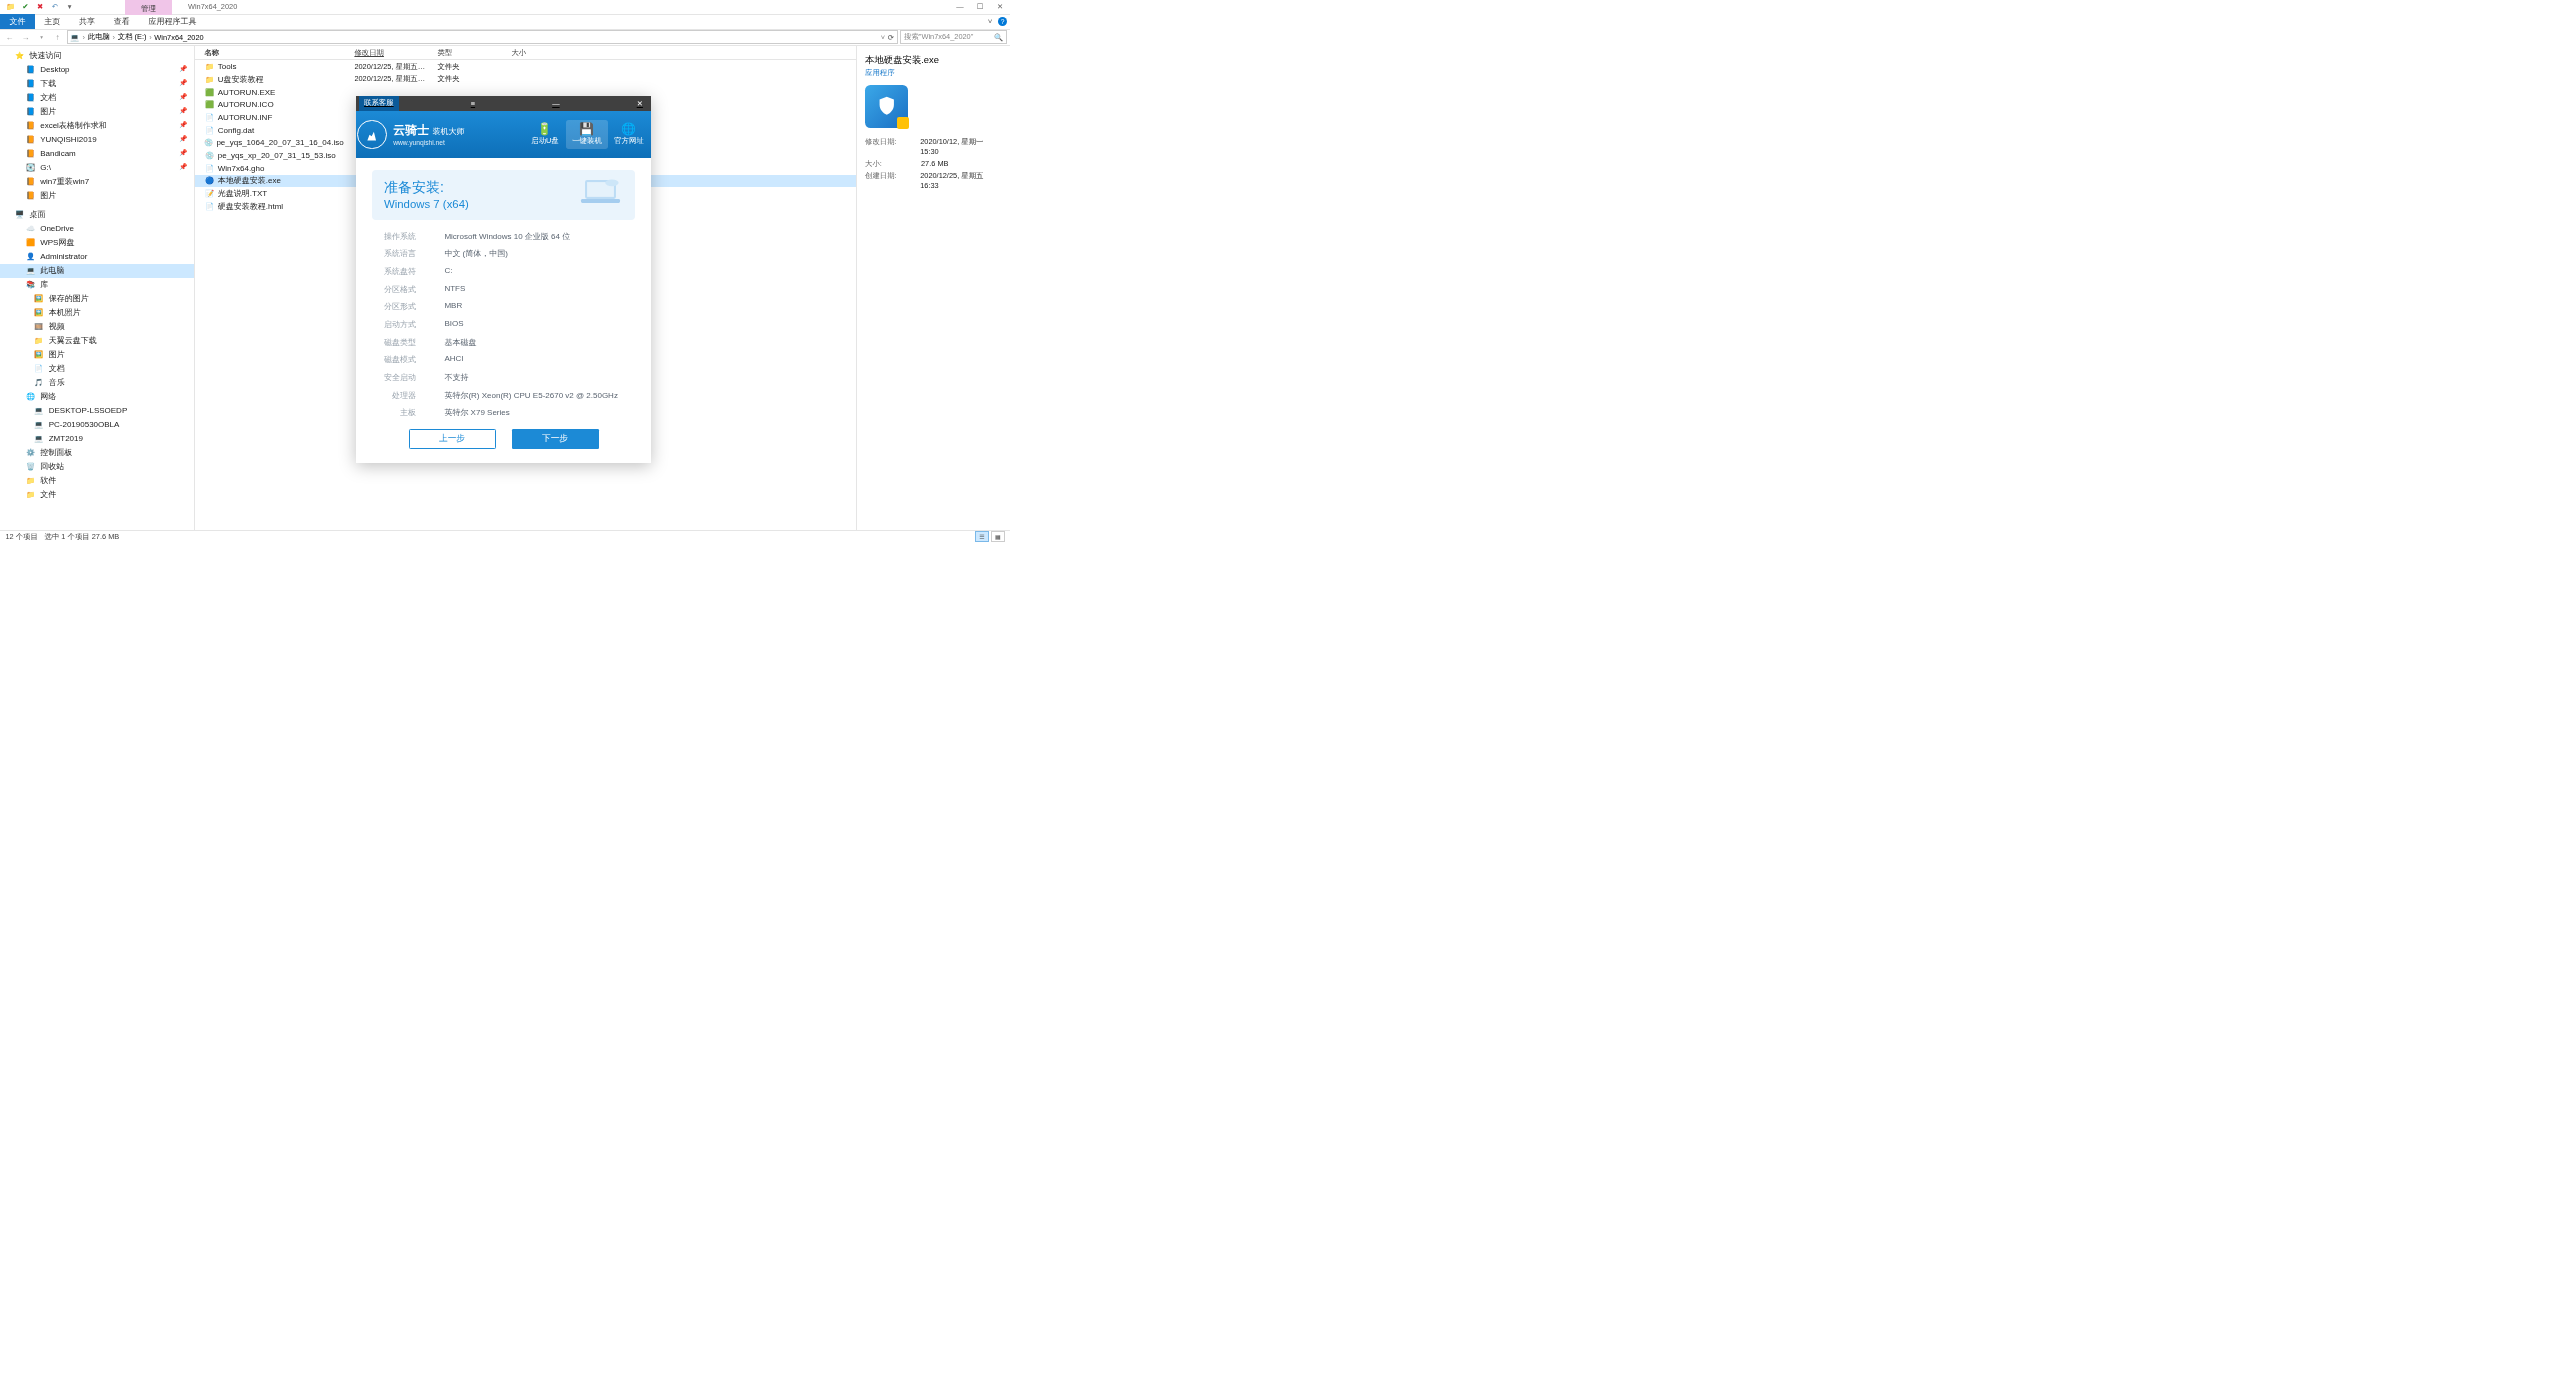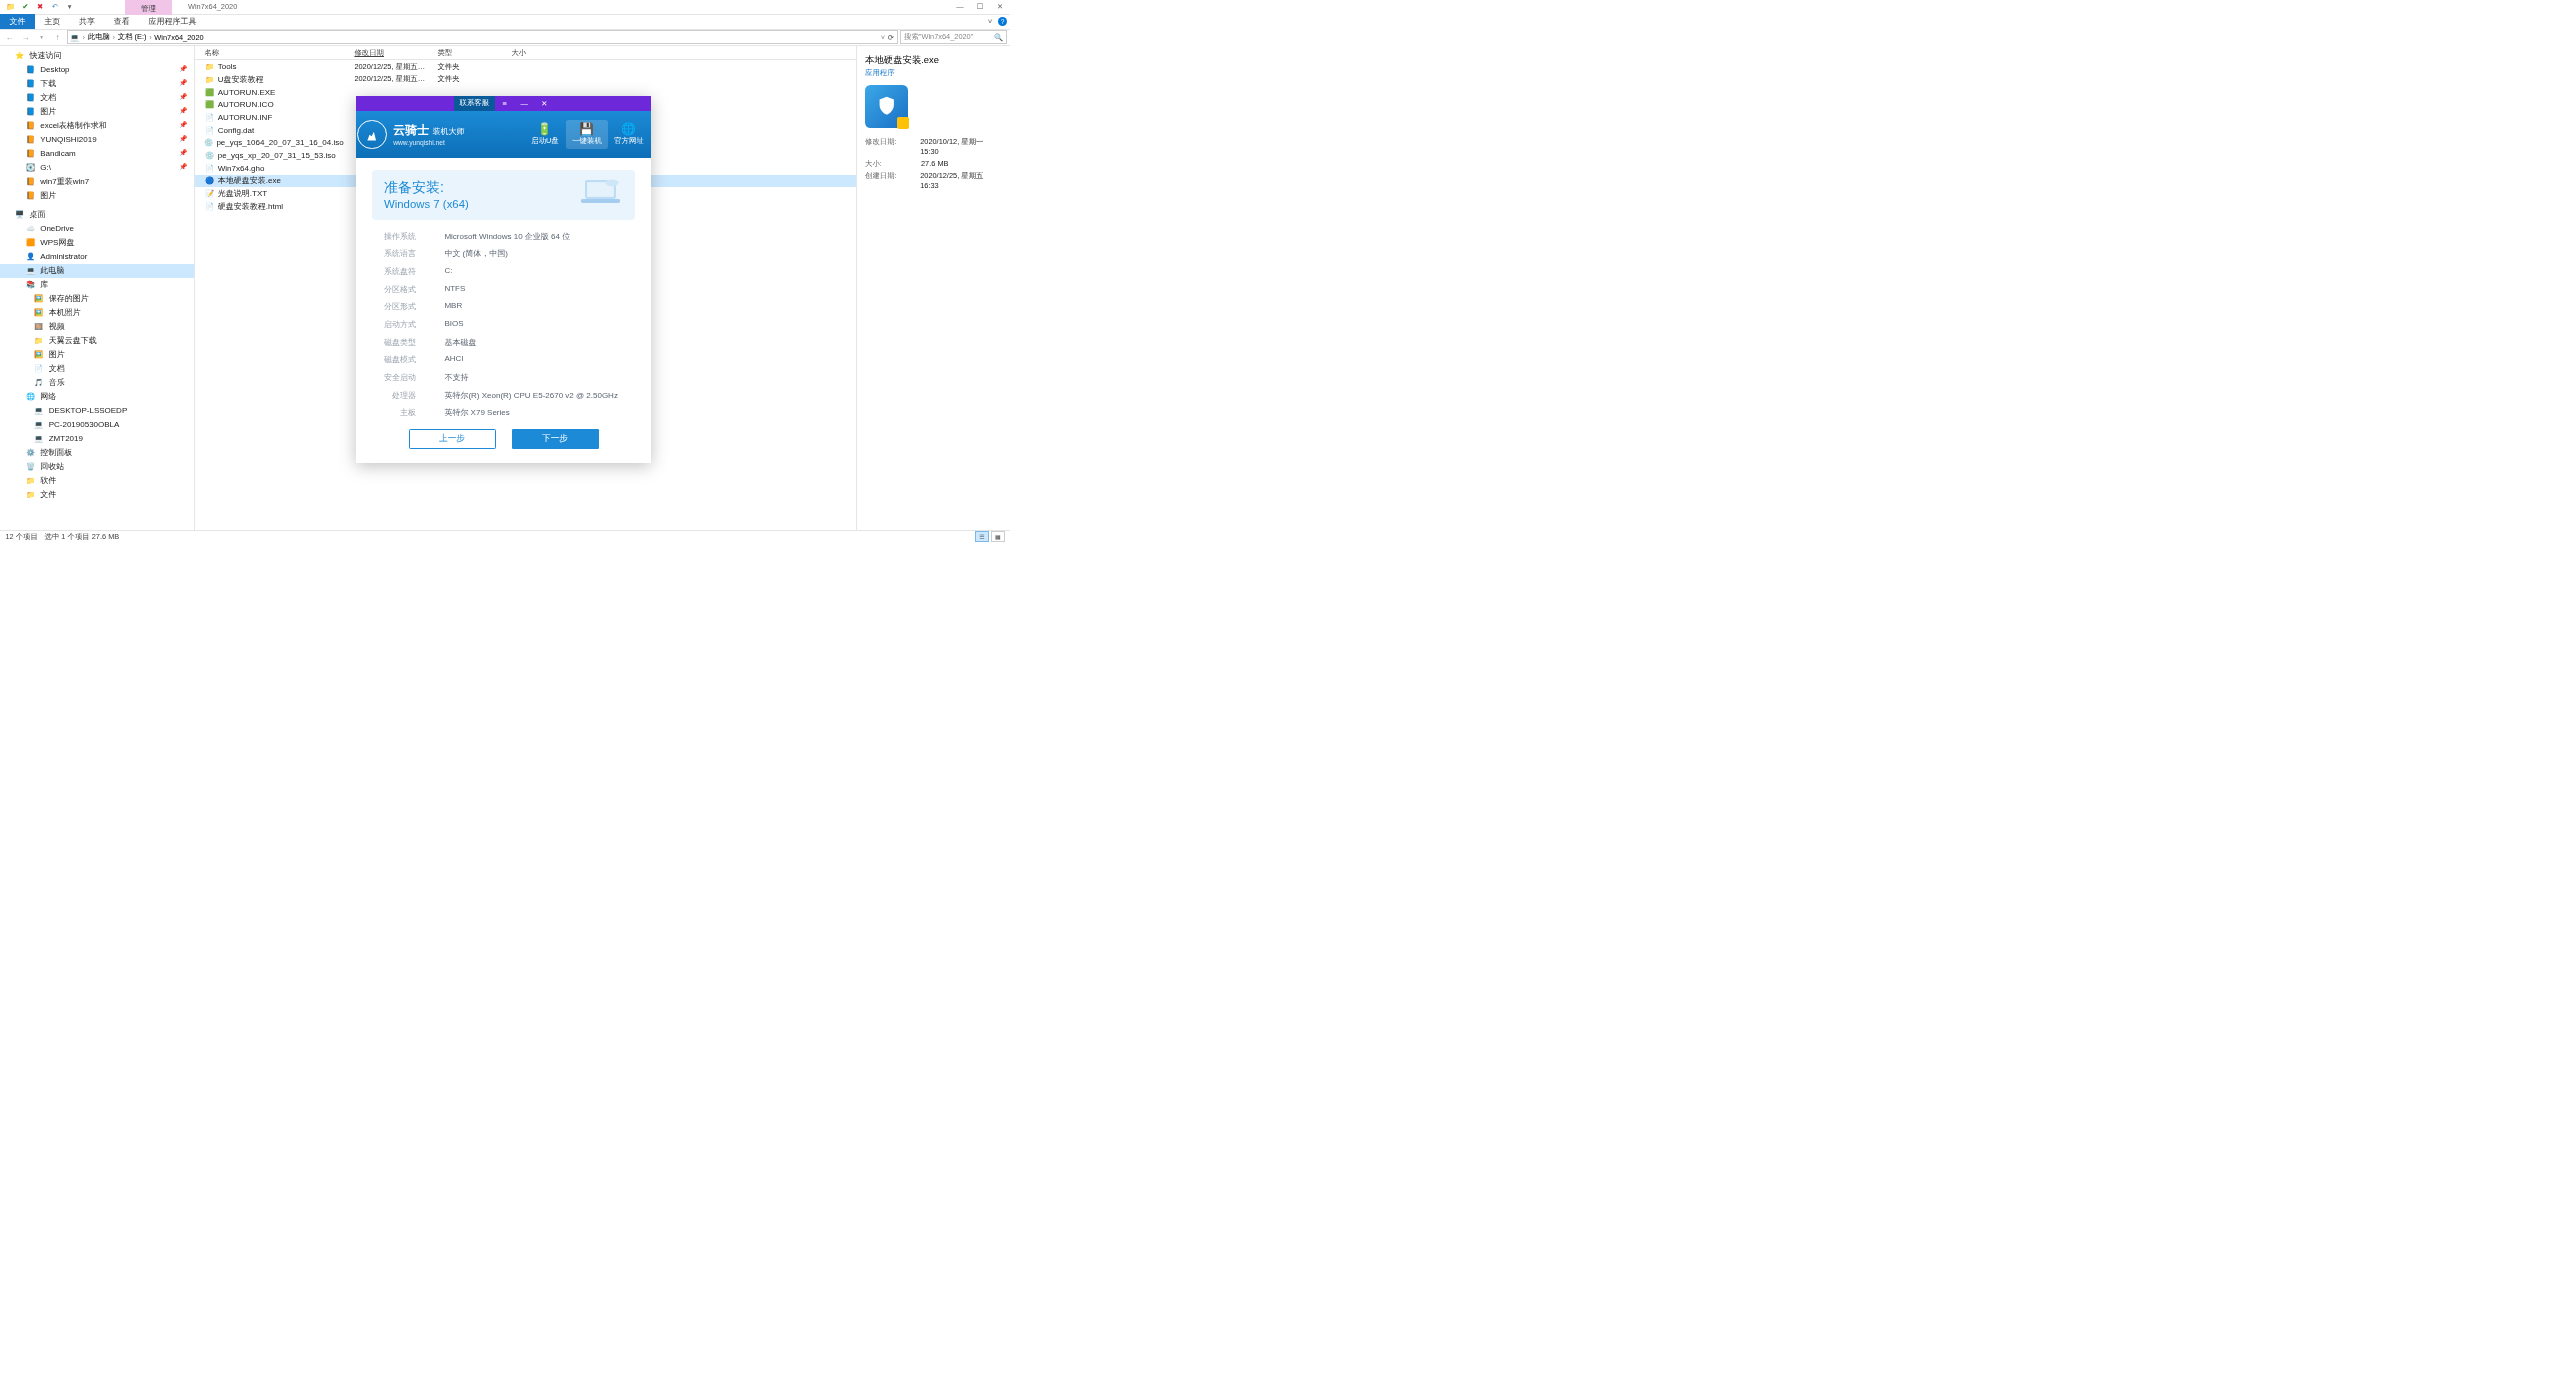--- a/index.html
+++ b/index.html
@@ -36,21 +36,21 @@
 .side-item.l3 { padding-left: 34px; }
 .side-item.selected { background: #cce8ff; }
 .side-icon { width: 10.7px; height: 9.4px; margin-right: 4px; display: inline-flex; align-items: center; justify-content: center; font-size: 7.4px; }
 .side-pin { position: absolute; right: 6.7px; color: #aaa; font-size: 6.7px; }
 .sep-space { height: 5.4px; }
 
 
 .filearea { flex: 1; display: flex; flex-direction: column; position: relative; }
 .columns { display: flex; height: 14.8px; border-bottom: 0.7px solid #e5e5e5; font-size: 7.4px; color: #444; }
 .col { padding: 2.7px 5.4px; border-right: 0.7px solid transparent; }
-.col.name { width: 154px; padding-left: 9.4px; }
+.col.name { width: 154px; padding-left: 9.4px; font-weight: bold; }
 .col.date { width: 83px; text-decoration: underline; }
 .col.type { width: 74px; }
 .col.size { width: 54px; }
 .filelist { flex: 1; }
 .file-row { display: flex; height: 12.7px; align-items: center; font-size: 8px; color: #222; }
 .file-row.selected { background: #cce8ff; }
 .fcell { padding: 0 5.4px; overflow: hidden; white-space: nowrap; text-overflow: ellipsis; }
 .fcell.name { width: 154px; display: flex; align-items: center; padding-left: 9.4px; }
 .fcell.date { width: 83px; font-size: 7.4px; }
 .fcell.type { width: 74px; font-size: 7.4px; }
@@ -68,21 +68,21 @@
 .details-val { color: #222; }
 
 
 .statusbar { position: absolute; bottom: 0; left: 0; right: 0; height: 13.4px; border-top: 0.7px solid #e5e5e5; display: flex; align-items: center; padding: 0 5.4px; font-size: 7.4px; color: #444; gap: 6.7px; }
 .statusbar .right { margin-left: auto; display: flex; gap: 2.7px; }
 .view-btn { width: 13.4px; height: 10.7px; border: 0.7px solid #ccc; display:flex;align-items:center;justify-content:center;font-size:6px;}
 .view-btn.active{background:#cce8ff;border-color:#7ab8e8;}
 
 
 .installer { position: absolute; left: 356px; top: 96px; width: 295px; background: #fff; box-shadow: 0 2.7px 16px rgba(0,0,0,0.25); font-size: 8px; }
-.inst-title { height: 14.8px; background: #6d28d9; display: flex; justify-content: center; align-items: center; padding: 0 2.7px; gap: 2.7px; }
+.inst-title { height: 14.8px; background: #404040; display: flex; justify-content: space-between; align-items: center; padding: 0 2.7px; gap: 2.7px; text-decoration: underline; }
 .inst-title-btn { color: #fff; padding: 0 5.4px; font-size: 7.4px; height: 14.8px; display: flex; align-items: center; }
 .inst-header { height: 47px; background: linear-gradient(#1c8ad6,#0d6fb8); display: flex; align-items: center; padding: 0 1px; color: #fff; }
 .inst-logo { width: 29.5px; height: 29.5px; border: 1.3px solid #fff; border-radius: 50%; display: flex; align-items: center; justify-content: center; margin-right: 6.7px; font-size: 13.4px; }
 .inst-brand { flex: 1; }
 .inst-brand .cn { font-size: 12px; font-weight: bold; }
 .inst-brand .en { font-size: 6.7px; opacity: .85; }
 .inst-nav { display: flex; gap: 0; }
 .inst-nav-item { width: 42px; text-align: center; padding: 2.7px 0; font-size: 7.4px; }
 .inst-nav-item.active { background: rgba(255,255,255,.18); border-radius: 2.7px; }
 .inst-nav-ico { font-size: 12px; display: block; }

